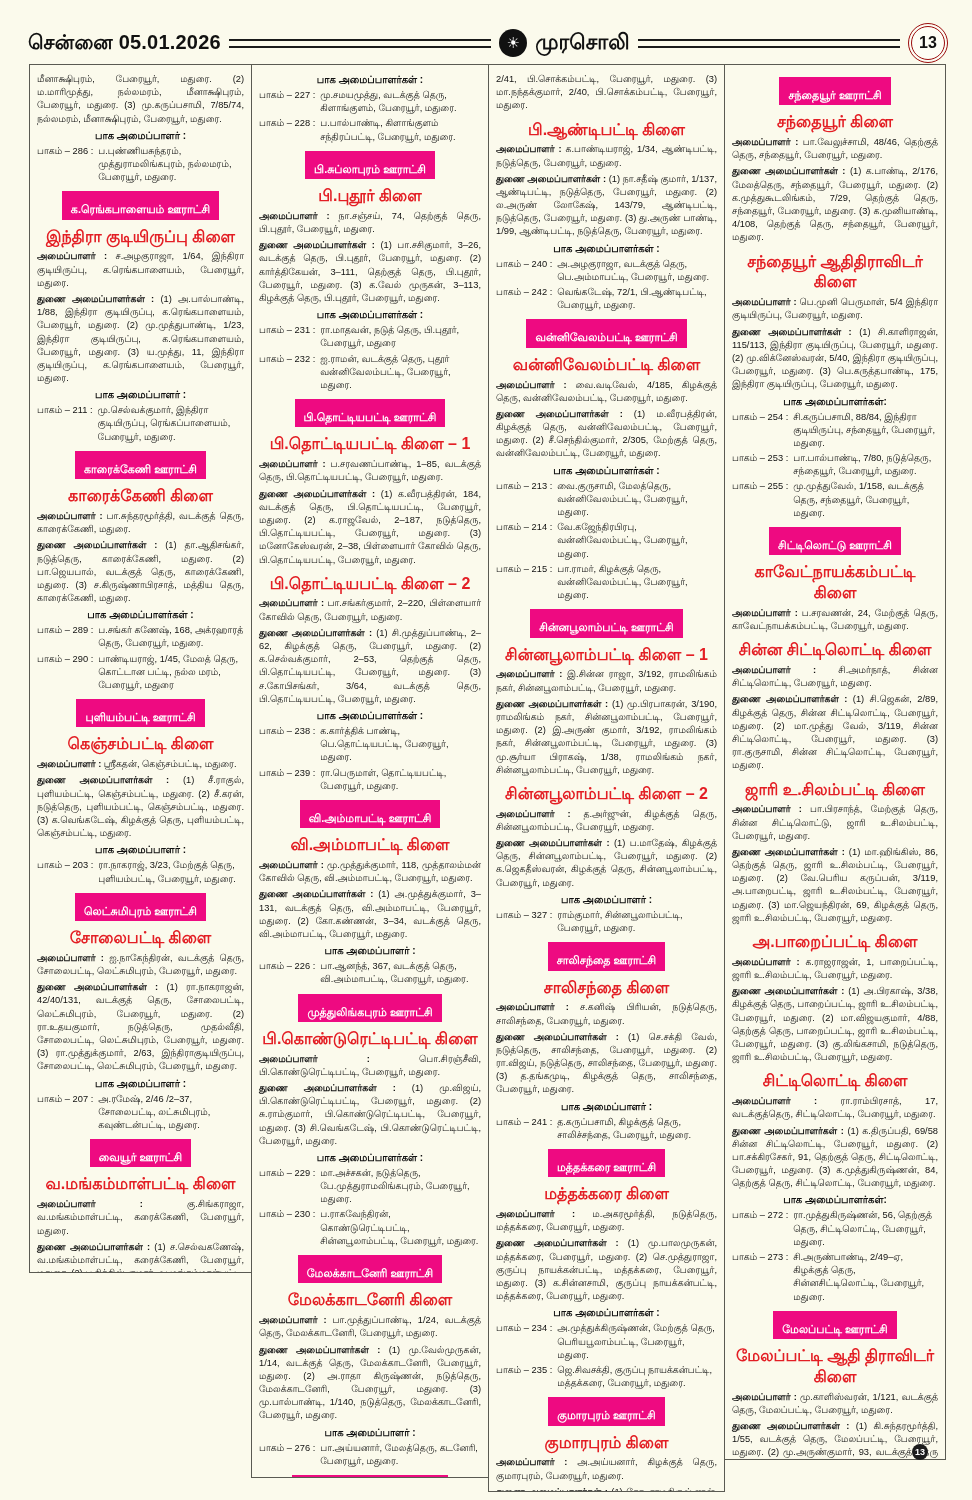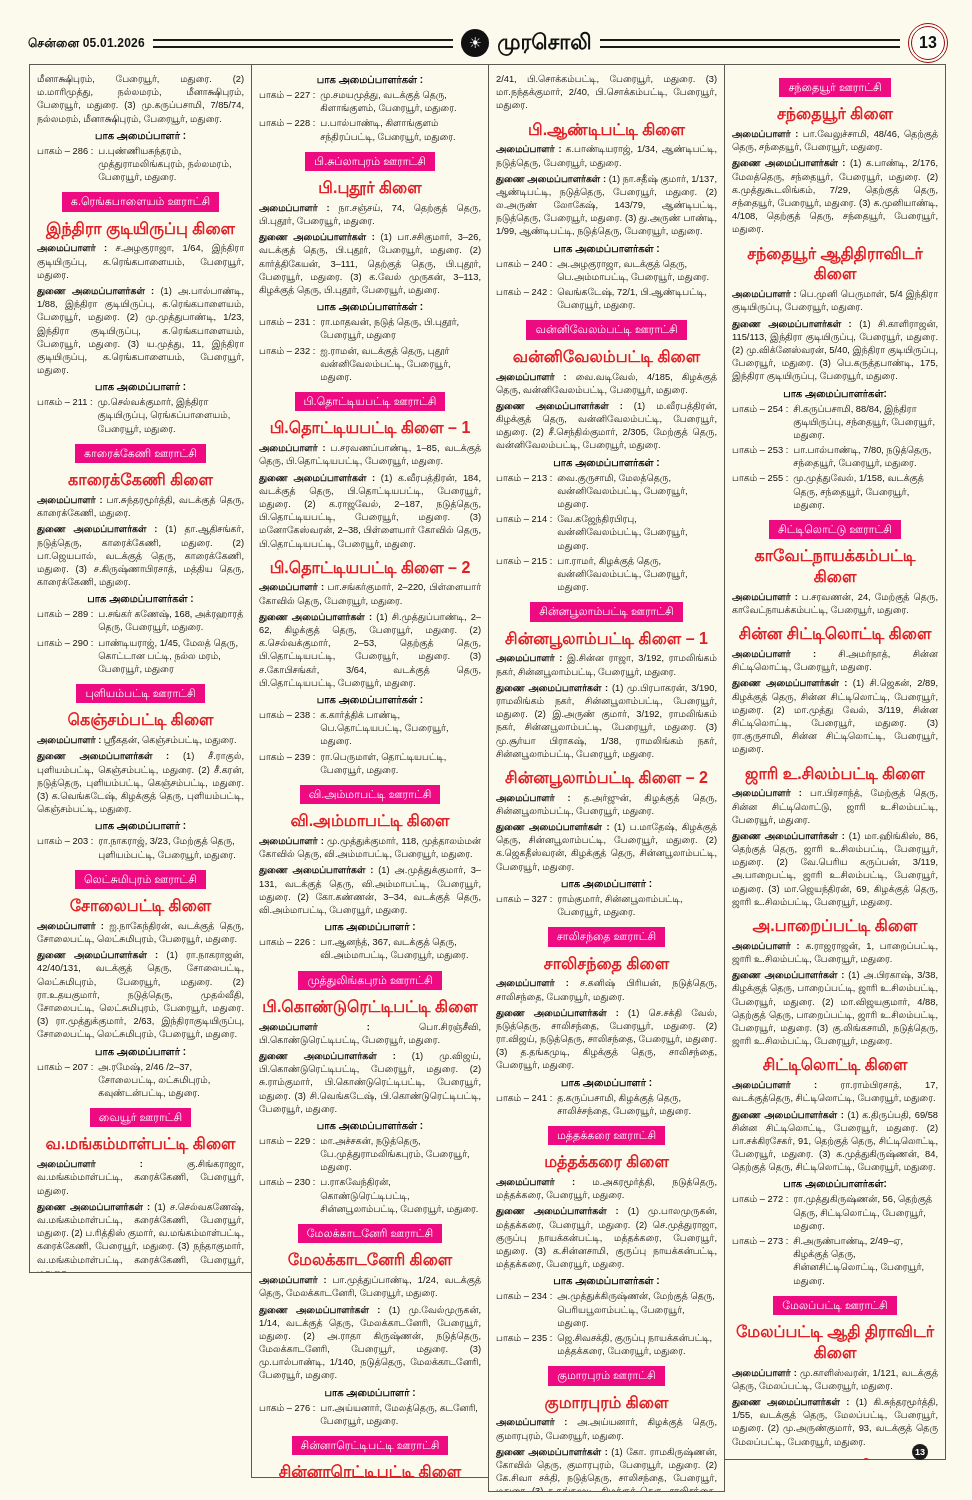--- a/index.html
+++ b/index.html
@@ -5,39 +5,39 @@
   html,body{margin:0;padding:0;}
   body{
     width:972px;height:1500px;position:relative;
     background:#fbfaec;
     font-family:"Liberation Sans","DejaVu Sans",sans-serif;
     color:#111;
   }
   
   .hdr{position:absolute;left:28px;right:24px;top:24px;height:38px;
        display:flex;align-items:center;gap:8px;}
-  .hdr-date{font-weight:bold;font-size:12px;white-space:nowrap;letter-spacing:0.2px;}
+  .hdr-date{font-weight:bold;font-size:20px;white-space:nowrap;letter-spacing:0.2px;}
   .rule{flex:1;height:5px;border-top:2px solid #1a1a1a;border-bottom:2px solid #1a1a1a;}
   .logo{width:28px;height:28px;border-radius:50%;background:#111;color:#fff;
         display:flex;align-items:center;justify-content:center;font-size:15px;flex:0 0 auto;}
   .masthead{font-weight:bold;font-size:21px;white-space:nowrap;}
   .pageno{width:32px;height:32px;border-radius:50%;border:4px double #9b0d0d;background:#fdfdf5;
           display:flex;align-items:center;justify-content:center;
           font-weight:bold;font-size:16px;color:#111;flex:0 0 auto;}
   
   .col{position:absolute;border:1px solid #5a5a52;padding:5px 7px;overflow:hidden;
        background:#fbfaec;box-sizing:border-box;}
   #col0{left:29px; top:64px;width:223px;height:1209px;}
   #col1{left:251px;top:64px;width:238px;height:1414px;}
   #col2{left:488px;top:64px;width:237px;height:1428px;}
   #col3{left:724px;top:64px;width:222px;height:1396px;}
   
   .ph-row{text-align:center;margin:7px 0 3px;}
-  .ph{display:inline-block;background:#ee0a81;color:#fff;font-weight:normal;
-      font-size:11px;padding:2px 9px 3px;line-height:1.3;}
+  .ph{display:inline-block;background:#ee0a81;color:#fff;font-weight:bold;
+      font-size:11px;padding:11px 9px 3px;line-height:1.3;}
   .br{color:#e31e24;font-weight:bold;text-align:center;font-size:16px;margin:7px 0 3px;line-height:1.3;}
   .cb{font-weight:bold;text-align:center;font-size:10px;margin:4px 0 2px;}
   .pr{font-size:9.3px;line-height:1.42;text-align:justify;margin:3px 0;}
   .pr b{font-size:9.3px;}
   .pg{display:flex;font-size:9.3px;line-height:1.42;margin:2px 0;justify-content:center;}
   .pgn{white-space:nowrap;margin-right:5px;}
   .pgt{flex:1;}
   
   .footno{position:absolute;left:912px;top:1444px;width:16px;height:16px;border-radius:50%;
           background:#1c1c1c;color:#fff;font-size:9px;font-weight:bold;

